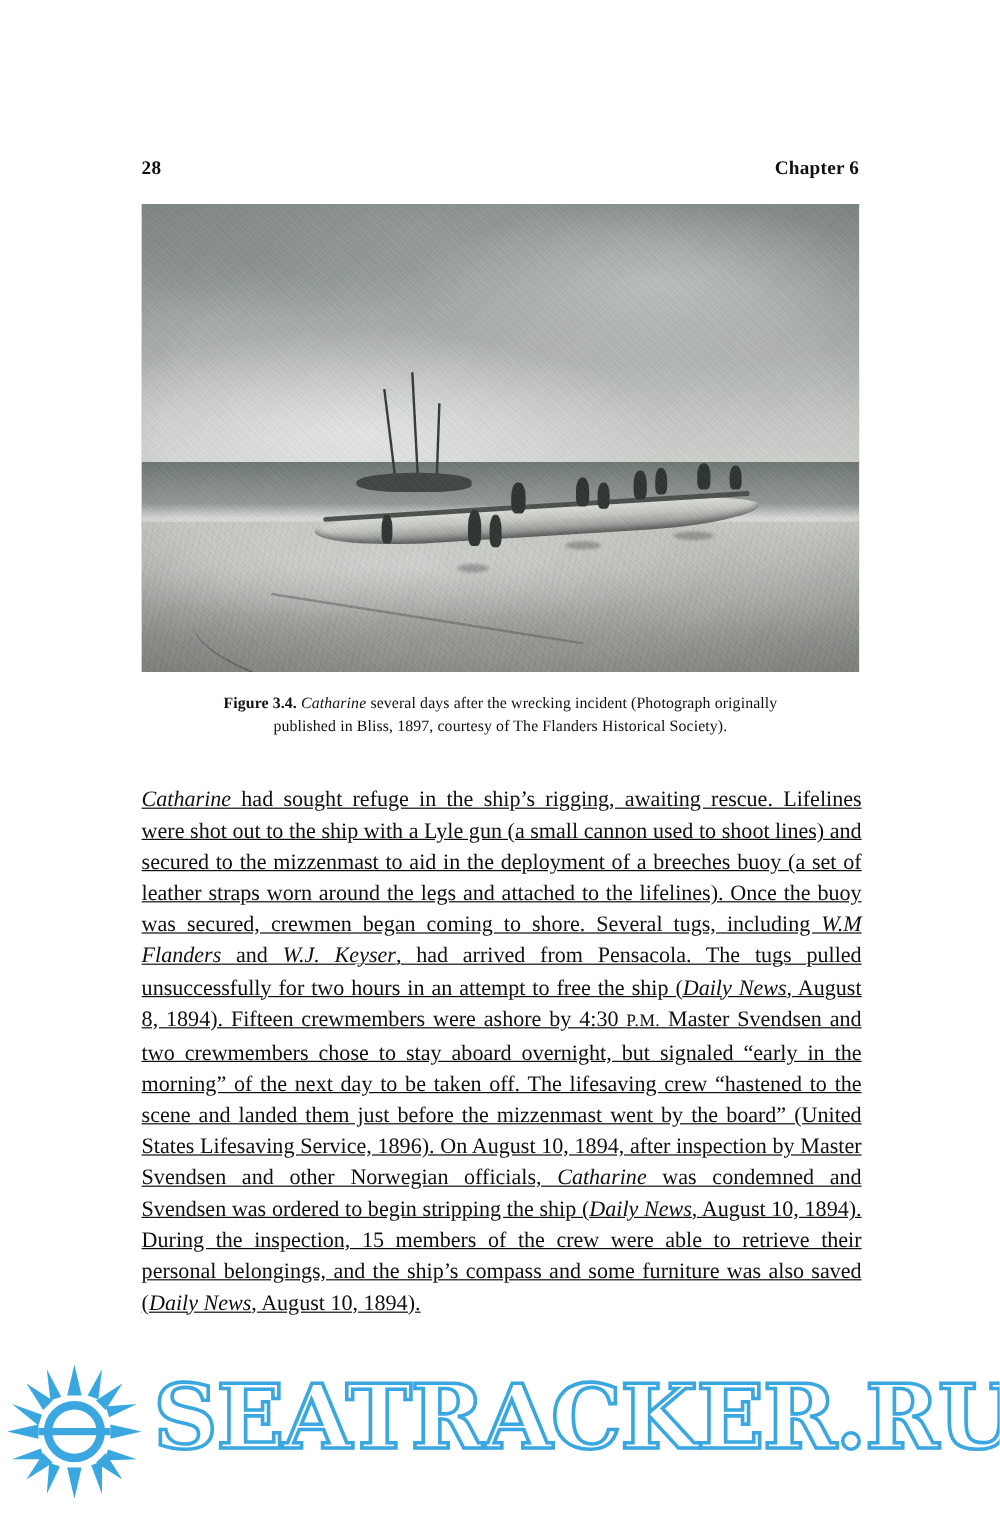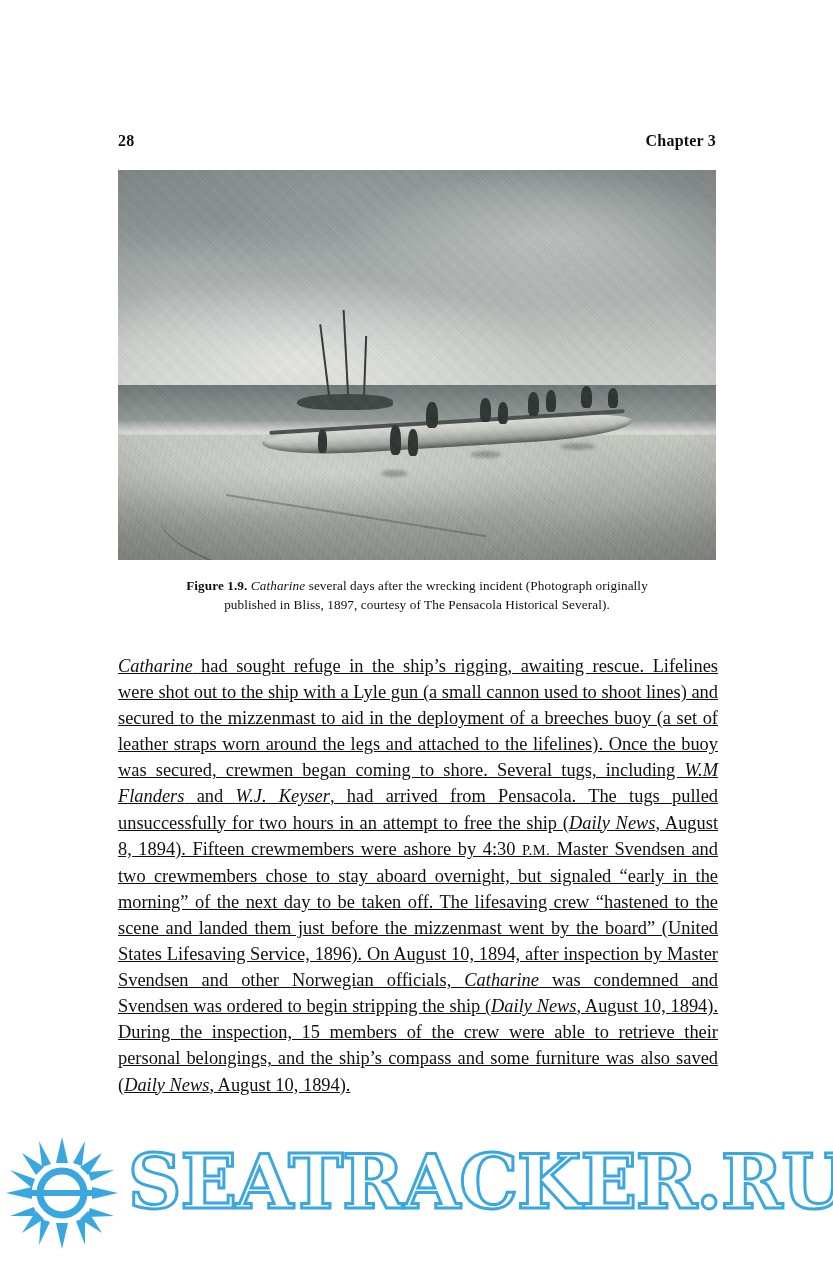--- a/index.html
+++ b/index.html
@@ -262,21 +262,21 @@
     white-space: nowrap;
   }
 </style>
 </head>
 <body>
 
 <div class="page">
 
   <div class="running-head">
     <span class="folio">28</span>
-    <span class="chapter-label">Chapter 3</span>
+    <span class="chapter-label">Chapter 6</span>
   </div>
 
   <div class="figure-block">
 
     <div class="figure-image">
       <div class="ph-sky"></div>
       <div class="ph-sky-haze"></div>
       <div class="ph-sea"></div>
       <div class="ph-surf"></div>
 
@@ -312,22 +312,22 @@
       <div class="ph-shadow" style="left:74%; top:70%; width:34px; height:7px;"></div>
 
       <div class="ph-rope"></div>
       <div class="ph-rope2"></div>
 
       <div class="ph-noise"></div>
       <div class="ph-vignette"></div>
     </div>
 
     <div class="figure-caption">
-      <span class="caption-line"><span class="fig-label">Figure 1.9.</span> <i>Catharine</i><span> several days after the wrecking incident (Photograph originally</span></span>
-      <span class="caption-line">published in Bliss, 1897, courtesy of The Pensacola Historical Several).</span>
+      <span class="caption-line"><span class="fig-label">Figure 3.4.</span> <i>Catharine</i><span> several days after the wrecking incident (Photograph originally</span></span>
+      <span class="caption-line">published in Bliss, 1897, courtesy of The Flanders Historical Society).</span>
     </div>
   </div>
 
   <div class="body-text">
     <p style="margin:0;"><i>Catharine</i><span> had sought refuge in the ship’s rigging, awaiting rescue. Lifelines were shot out to the ship with a Lyle gun (a small cannon used to shoot lines) and secured to the mizzenmast to aid in the deployment of a breeches buoy (a set of leather straps worn around the legs and attached to the lifelines). Once the buoy was secured, crewmen began coming to shore. Several tugs, including </span><i>W.M Flanders</i><span> and </span><i>W.J. Keyser</i><span>, had arrived from Pensacola. The tugs pulled unsuccessfully for two hours in an attempt to free the ship (</span><i>Daily News</i><span>, August 8, 1894). Fifteen crewmembers were ashore by 4:30 </span><span class="sc">P.M.</span><span> Master Svendsen and two crewmembers chose to stay aboard overnight, but signaled “early in the morning” of the next day to be taken off. The lifesaving crew “hastened to the scene and landed them just before the mizzenmast went by the board” (United States Lifesaving Service, 1896). On August 10, 1894, after inspection by Master Svendsen and other Norwegian officials, </span><i>Catharine</i><span> was condemned and Svendsen was ordered to begin stripping the ship (</span><i>Daily News</i><span>, August 10, 1894). During the inspection, 15 members of the crew were able to retrieve their personal belongings, and the ship’s compass and some furniture was also saved (</span><i>Daily News</i><span>, August 10, 1894).</span></p>
   </div>
 
   <div class="watermark">
     <svg class="wm-sun" viewBox="0 0 112 112">
       <g fill="#3aa7e0">

